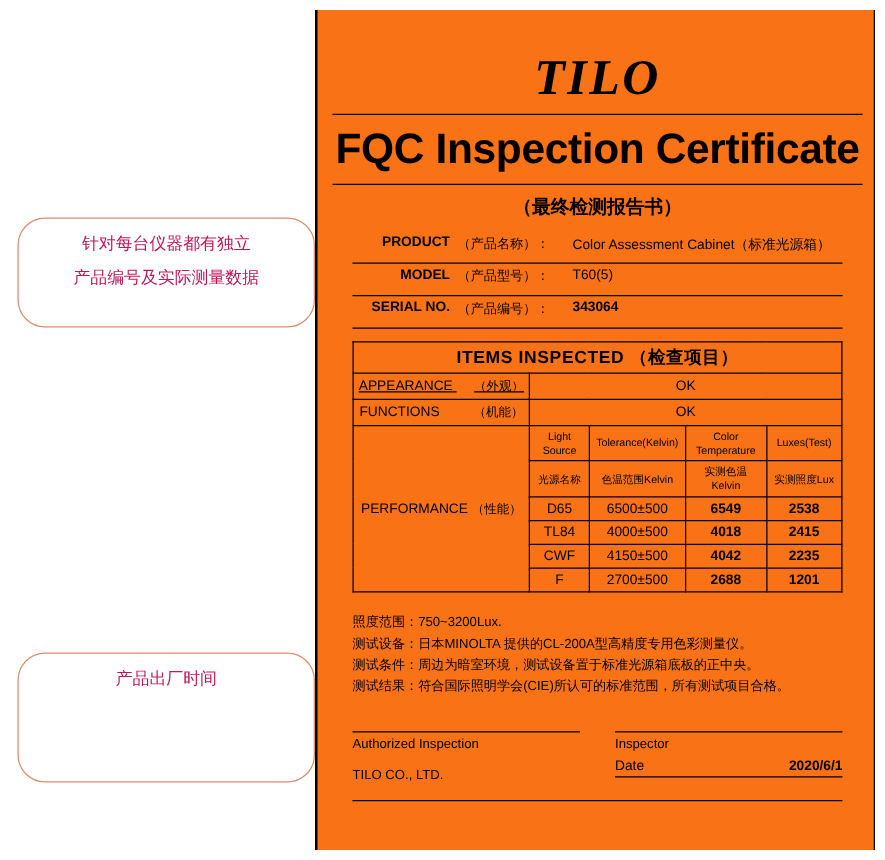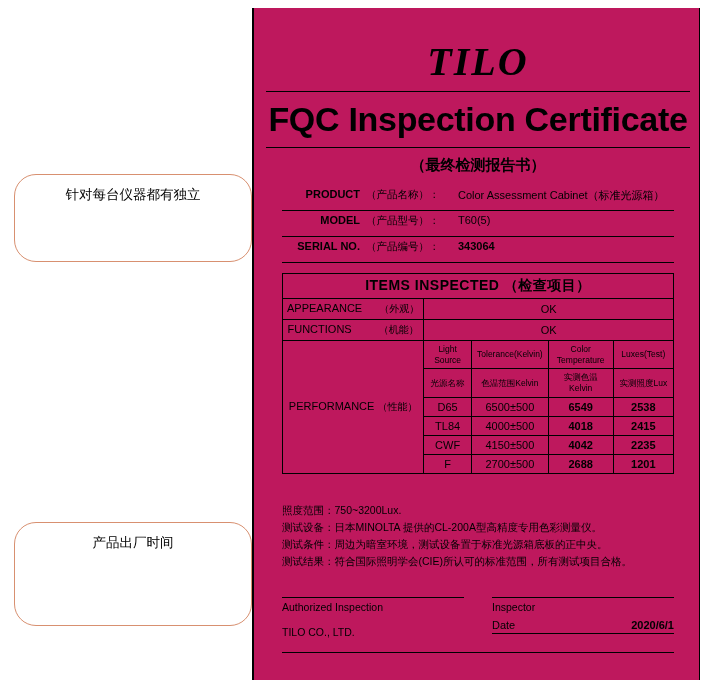--- a/index.html
+++ b/index.html
@@ -8,21 +8,21 @@
     background:#ffffff;
     font-family:"Liberation Sans", sans-serif;
     position:relative;
     overflow:hidden;
   }
   
   #certificate{
     position:absolute;
     left:252px; top:8px;
     width:448px; height:672px;
-    background:#be185d;
+    background:#f97316;
     border-left:2px solid #000;
     border-right:1px solid #000;
     box-sizing:border-box;
   }
   #cert-inner{
     position:absolute;
     left:12px; top:8px;
     width:424px;
   }
   .brand{
@@ -111,21 +111,21 @@
   .perf-head{
     font-size:8.5px;
     font-weight:normal;
     line-height:1.25;
   }
   .perf-cell{font-size:11px;}
   .perf-cell.bold{font-weight:bold;}
   
   .notes{
     width:392px;
-    margin:28px auto 0 auto;
+    margin:16px auto 0 auto;
     font-size:10.5px;
     line-height:1.65;
   }
   
   .sign-area{
     width:392px;
     margin:26px auto 0 auto;
     display:flex;
     justify-content:space-between;
     font-size:11px;
@@ -158,40 +158,41 @@
     line-height:1.7;
   }
   
   .callout{
     position:absolute;
     box-sizing:border-box;
     background:#ffffff;
     border:1.5px solid #d89070;
     border-radius:22px;
     text-align:center;
-    color:#000000;
+    color:#be185d;
     font-size:13.5px;
     line-height:2.0;
     padding-top:6px;
   }
   #callout-1{
     left:14px; top:174px;
     width:238px; height:88px;
   }
   #callout-2{
     left:14px; top:522px;
     width:238px; height:104px;
   }
   .callout .line{display:block;}
 </style>
 </head>
 <body>
 
 <div id="callout-1" class="callout">
   <span class="line">针对每台仪器都有独立</span>
+  <span class="line">产品编号及实际测量数据</span>
 </div>
 
 <div id="callout-2" class="callout">
   <span class="line">产品出厂时间</span>
 </div>
 
 <div id="certificate">
   <div id="cert-inner">
 
     <div class="brand">TILO</div>
@@ -217,21 +218,21 @@
         <div class="f-value">343064</div>
       </div>
     </div>
 
     <table class="items">
       <tbody>
         <tr>
           <td colspan="5" class="items-head">ITEMS INSPECTED （检查项目）</td>
         </tr>
         <tr>
-          <td class="row-label" style="width:118px;">
+          <td class="row-label" style="width:118px;text-decoration:underline;">
             <span>APPEARANCE</span>
             <span class="cn" style="padding-left:14px;">（外观）</span>
           </td>
           <td colspan="4">OK</td>
         </tr>
         <tr>
           <td class="row-label">
             <span>FUNCTIONS</span>
             <span class="cn" style="padding-left:24px;">（机能）</span>
           </td>

